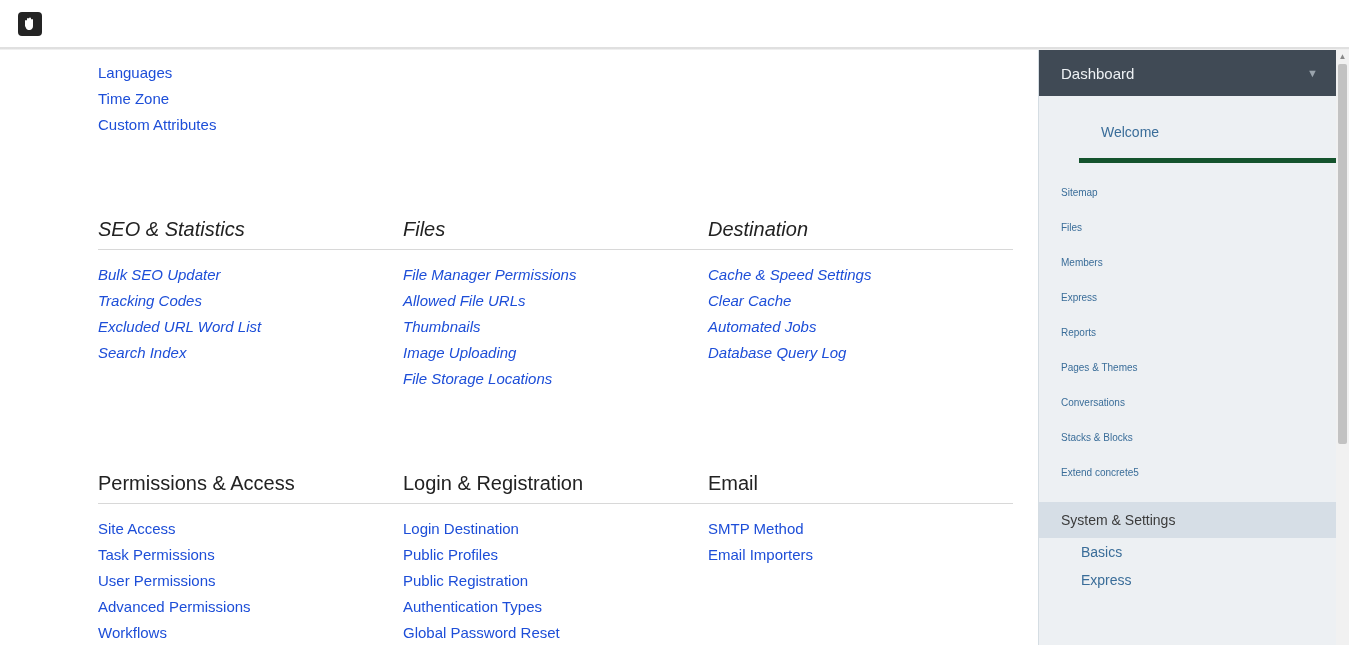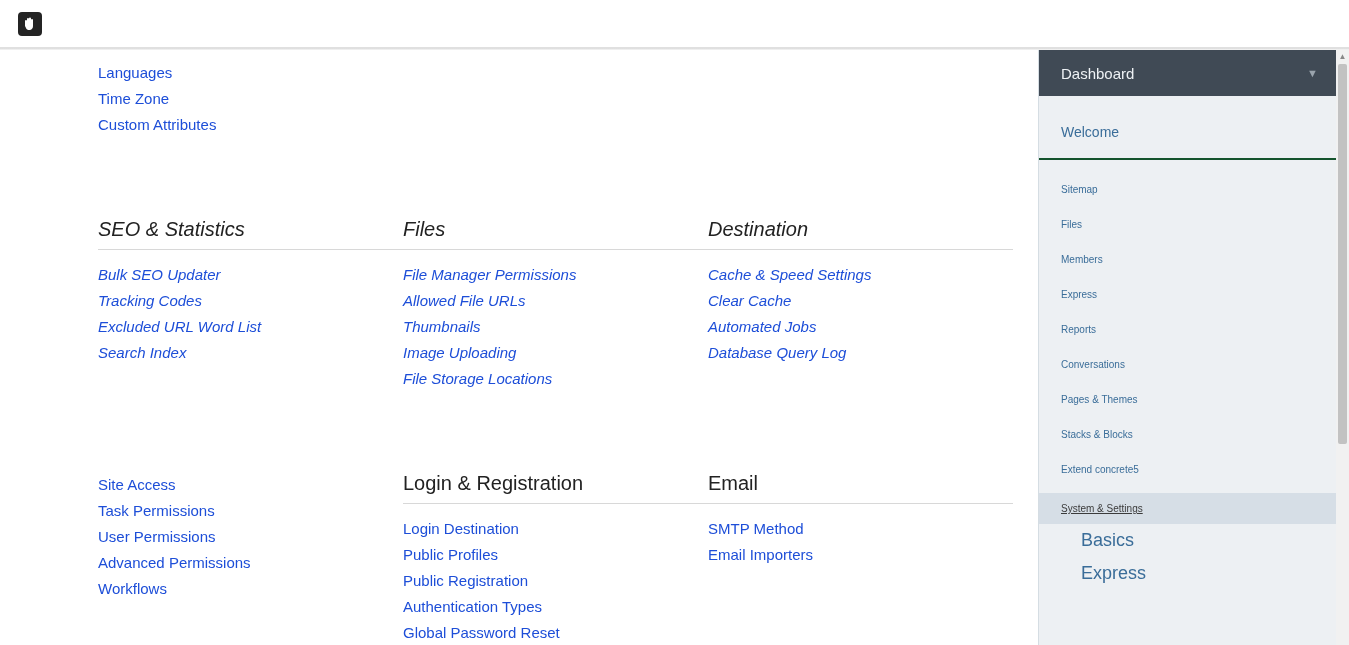--- a/index.html
+++ b/index.html
@@ -111,42 +111,42 @@
     justify-content: space-between;
     padding: 0 18px 0 22px;
     font-size: 15px;
     gap: 10px;
   }
   .sidebar-head .caret {
     color: #9aa4ad;
     font-size: 11px;
   }
   .sidebar-welcome {
-    border-bottom: 2px solid #14532d;
+    border-bottom: 5px solid #14532d;
     padding: 28px 0 18px 22px;
+    margin-left: 40px;
   }
   .sidebar-link {
     display: block;
     color: #3a6d99;
     font-size: 10px;
     padding: 12px 0 12px 22px;
     text-decoration: none;
     cursor: pointer;
   }
   .sidebar-active {
     background: #d6dee6;
     color: #3b3b3b;
-    font-size: 10px;
+    font-size: 14px;
     padding: 10px 0 10px 22px;
-    margin-top: 6px;
-    text-decoration: underline;
+    margin-top: 12px;
   }
   .sidebar-sub {
     color: #3a6d99;
-    font-size: 18px;
+    font-size: 14px;
     padding: 6px 0 6px 42px;
     display: block;
     text-decoration: none;
   }
   .scroll-track {
     position: absolute;
     top: 50px;
     right: 0;
     width: 13px;
     bottom: 0;
@@ -228,20 +228,21 @@
         <a>Cache &amp; Speed Settings</a>
         <a>Clear Cache</a>
         <a>Automated Jobs</a>
         <a>Database Query Log</a>
       </div>
     </div>
   </div>
 
   <div class="row2">
     <div class="section">
+      <h2 class="section-title">Permissions &amp; Access</h2>
       <div class="link-list">
         <a>Site Access</a>
         <a>Task Permissions</a>
         <a>User Permissions</a>
         <a>Advanced Permissions</a>
         <a>Workflows</a>
       </div>
     </div>
     <div class="section">
       <h2 class="section-title">Login &amp; Registration</h2>
@@ -271,22 +272,22 @@
   </div>
   <div class="sidebar-welcome">
     <span style="color:#3a6d99;">Welcome</span>
   </div>
   <div style="padding-top:12px;">
     <a class="sidebar-link">Sitemap</a>
     <a class="sidebar-link">Files</a>
     <a class="sidebar-link">Members</a>
     <a class="sidebar-link">Express</a>
     <a class="sidebar-link">Reports</a>
+    <a class="sidebar-link">Pages &amp; Themes</a>
     <a class="sidebar-link">Conversations</a>
-    <a class="sidebar-link">Pages &amp; Themes</a>
     <a class="sidebar-link">Stacks &amp; Blocks</a>
     <a class="sidebar-link">Extend concrete5</a>
     <div class="sidebar-active">System &amp; Settings</div>
     <a class="sidebar-sub">Basics</a>
     <a class="sidebar-sub">Express</a>
   </div>
 </div>
 
 <div class="scroll-track">
   <div class="scroll-up">▲</div>

